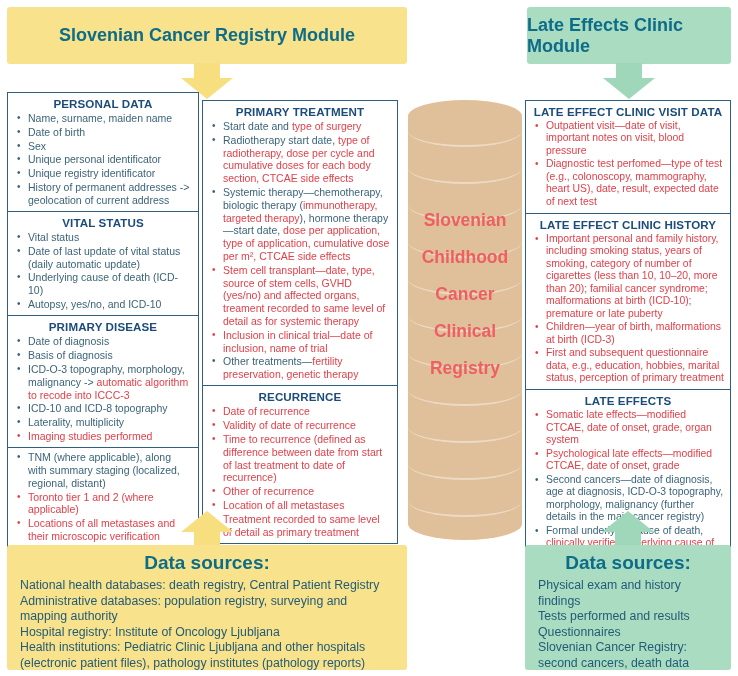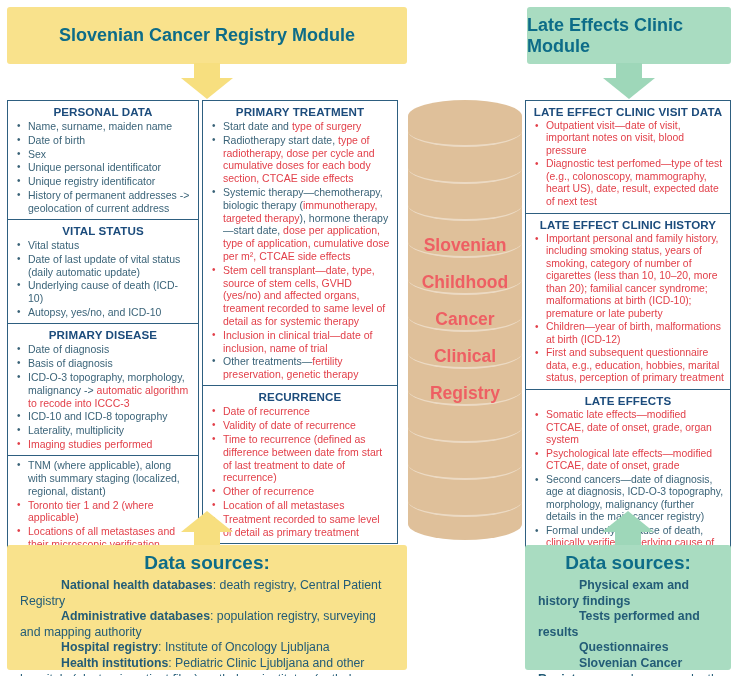--- a/index.html
+++ b/index.html
@@ -38,30 +38,30 @@
     letter-spacing:.1px;
   }
   ul.bullets{list-style:none;margin:0;padding:0;font-size:10.5px;line-height:1.22;}
   .col-right ul.bullets{font-size:10.4px;line-height:1.2;}
   ul.bullets li{position:relative;padding-left:14px;margin-bottom:1px;}
   ul.bullets li::before{content:"\2022";position:absolute;left:3px;top:0;font-size:10px;}
   ul.bullets li[data-mk="blue"]::before{color:#3a6378;}
   ul.bullets li[data-mk="red"]::before{color:#e2404a;}
   span.blue{color:#3a6378;text-align:center;}
   span.red{color:#e2404a;}
-  span.bold{font-weight:bold;margin-left:41px;}
+  span.bold{font-weight:normal;}
   
   .cyl{
     background:#dfc09a;border-radius:50% / 16px;
   }
   .cyl .seam{
     position:absolute;left:0;right:0;height:30px;border-radius:50%;
     border-bottom:2px solid rgba(255,255,255,.42);pointer-events:none;
   }
-  ul.cyl-words{list-style:none;margin:0;padding:0;position:absolute;top:127px;left:0;right:0;}
+  ul.cyl-words{list-style:none;margin:0;padding:0;position:absolute;top:102px;left:0;right:0;}
   ul.cyl-words li{height:37px;display:flex;align-items:center;justify-content:center;}
   ul.cyl-words li span{color:#ee5f63;font-weight:bold;font-size:17.5px;}
   
   .src{border-radius:3px;box-sizing:border-box;padding:6px 13px 6px 13px;}
   .src.yellow{background:#f9e28c;}
   .src.green{background:#a9dcc1;}
   .src h3{margin:1px 0 4px 0;text-align:center;font-size:19px;color:#0d6c88;}
   ul.srclines{list-style:none;margin:0;padding:0;font-size:12.3px;line-height:1.27;color:#235c77;}
   ul.srclines li{margin:0;}
 </style>
@@ -77,21 +77,21 @@
 
 <div class="abs arrow yellow down" style="left:181px;top:63px;">
   <div class="stem"></div>
     <div class="head"></div>
 </div>
 <div class="abs arrow green down" style="left:603px;top:63px;">
   <div class="stem"></div>
     <div class="head"></div>
 </div>
 
-<div class="abs col" style="left:7px;top:100px;width:192px;">
+<div class="abs col" style="left:7px;top:92px;width:192px;">
   <div class="box" style="min-height:108px;">
     <h3>PERSONAL DATA</h3>
     <ul class="bullets">
         <li data-mk="blue"><span class="blue">Name, surname, maiden name</span></li>
         <li data-mk="blue"><span class="blue">Date of birth</span></li>
         <li data-mk="blue"><span class="blue">Sex</span></li>
         <li data-mk="blue"><span class="blue">Unique personal identificator</span></li>
         <li data-mk="blue"><span class="blue">Unique registry identificator</span></li>
         <li data-mk="blue"><span class="blue">History of permanent addresses -&gt; geolocation of current address</span></li>
       </ul>
@@ -188,21 +188,21 @@
     <h3>LATE EFFECT CLINIC VISIT DATA</h3>
     <ul class="bullets">
         <li data-mk="red"><span class="red">Outpatient visit—date of visit, important notes on visit, blood pressure</span></li>
         <li data-mk="red"><span class="red">Diagnostic test perfomed—type of test (e.g., colonoscopy, mammography, heart US), date, result, expected date of next test</span></li>
       </ul>
   </div>
   <div class="box" style="min-height:159px;">
     <h3>LATE EFFECT CLINIC HISTORY</h3>
     <ul class="bullets">
         <li data-mk="red"><span class="red">Important personal and family history, including smoking status, years of smoking, category of number of cigarettes (less than 10, 10–20, more than 20); familial cancer syndrome; malformations at birth (ICD-10); premature or late puberty</span></li>
-        <li data-mk="red"><span class="red">Children—year of birth, malformations at birth (ICD-12)</span></li>
+        <li data-mk="red"><span class="red">Children—year of birth, malformations at birth (ICD-3)</span></li>
         <li data-mk="red"><span class="red">First and subsequent questionnaire data, e.g., education, hobbies, marital status, perception of primary treatment</span></li>
       </ul>
   </div>
   <div class="box" style="min-height:156px;">
     <h3>LATE EFFECTS</h3>
     <ul class="bullets">
         <li data-mk="red"><span class="red">Somatic late effects—modified CTCAE, date of onset, grade, organ system</span></li>
         <li data-mk="red"><span class="red">Psychological late effects—modified CTCAE, date of onset, grade</span></li>
         <li data-mk="blue"><span class="blue">Second cancers—date of diagnosis, age at diagnosis, ICD-O-3 topography, morphology, malignancy (further details in the main cancer registry)</span></li>
         <li data-mk="blue"><span class="blue">Formal underlying cause of death, </span><span class="red">clinically verified underlying cause of death (ICD-10), grouped into 7 categories</span></li>

